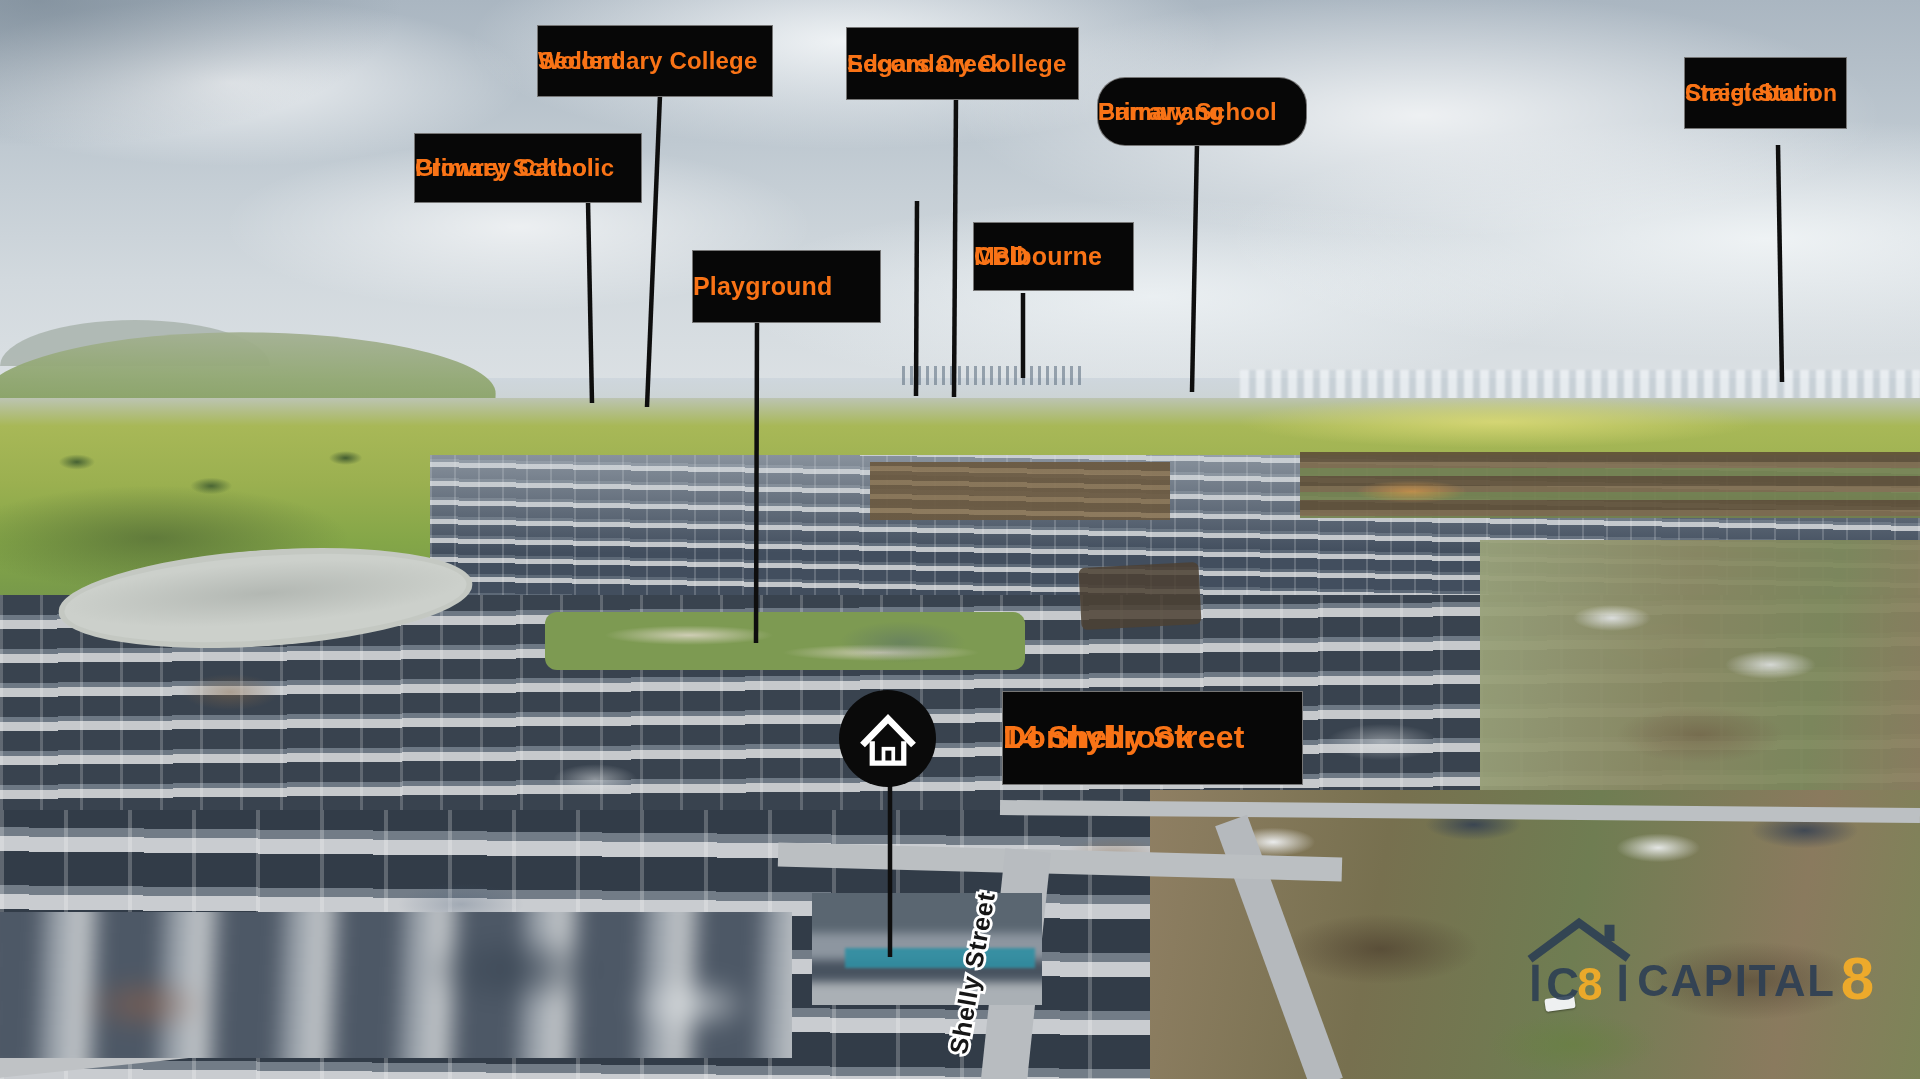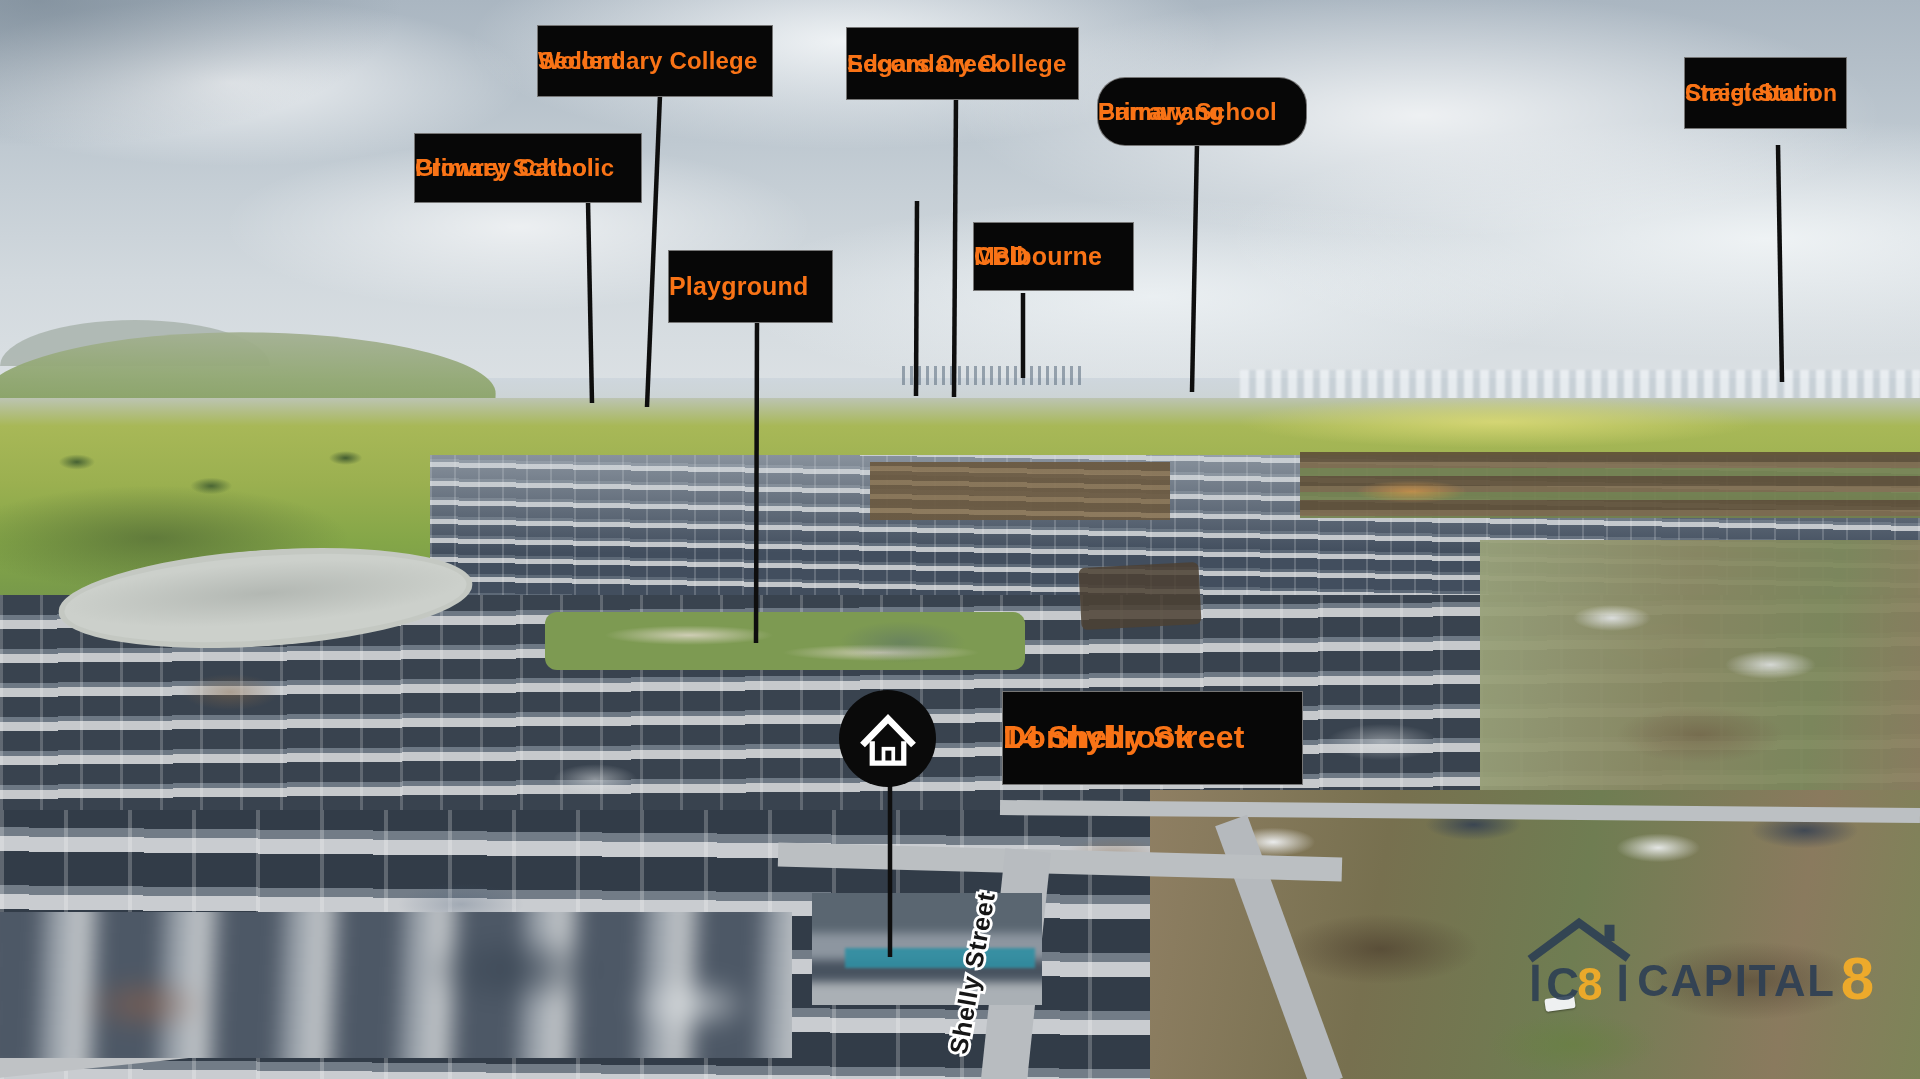--- a/index.html
+++ b/index.html
@@ -145,21 +145,21 @@
     color:#f97316;font-weight:bold;text-align:left;
     display:flex;flex-direction:column;justify-content:center;gap:1px;
     line-height:1.22;letter-spacing:.2px;}
   .label span{position:static;white-space:nowrap;}
   #lbl-wollert{left:537px;top:25px;width:236px;height:72px;font-size:24px;}
   #lbl-edgars{left:846px;top:27px;width:233px;height:73px;font-size:24px;}
   #lbl-glowrey{left:414px;top:133px;width:228px;height:70px;font-size:24px;}
   #lbl-aurora{left:729px;top:133px;width:205px;height:70px;font-size:24px;}
   #lbl-barrawang{left:1097px;top:77px;width:210px;height:69px;font-size:24px;border-radius:28px;}
   #lbl-melbourne{left:973px;top:222px;width:161px;height:69px;font-size:25px;}
-  #lbl-playground{left:668px;top:250px;width:165px;height:73px;font-size:25px;}
+  #lbl-playground{left:692px;top:250px;width:189px;height:73px;font-size:25px;}
   #lbl-craigieburn{left:1684px;top:57px;width:163px;height:72px;font-size:23px;}
   #lbl-property{left:1002px;top:691px;width:301px;height:94px;font-size:32px;z-index:7;
     line-height:1.3;}
   .marker-circle{left:839px;top:690px;width:97px;height:97px;border-radius:50%;
     background:#0a0a0a;z-index:7;display:flex;align-items:center;justify-content:center;}
   .marker-circle svg{position:static;}
   .street-svg{left:888px;top:858px;z-index:5;}
   .watermark{left:1522px;top:912px;z-index:8;opacity:.95;}
 </style>
 </head>

